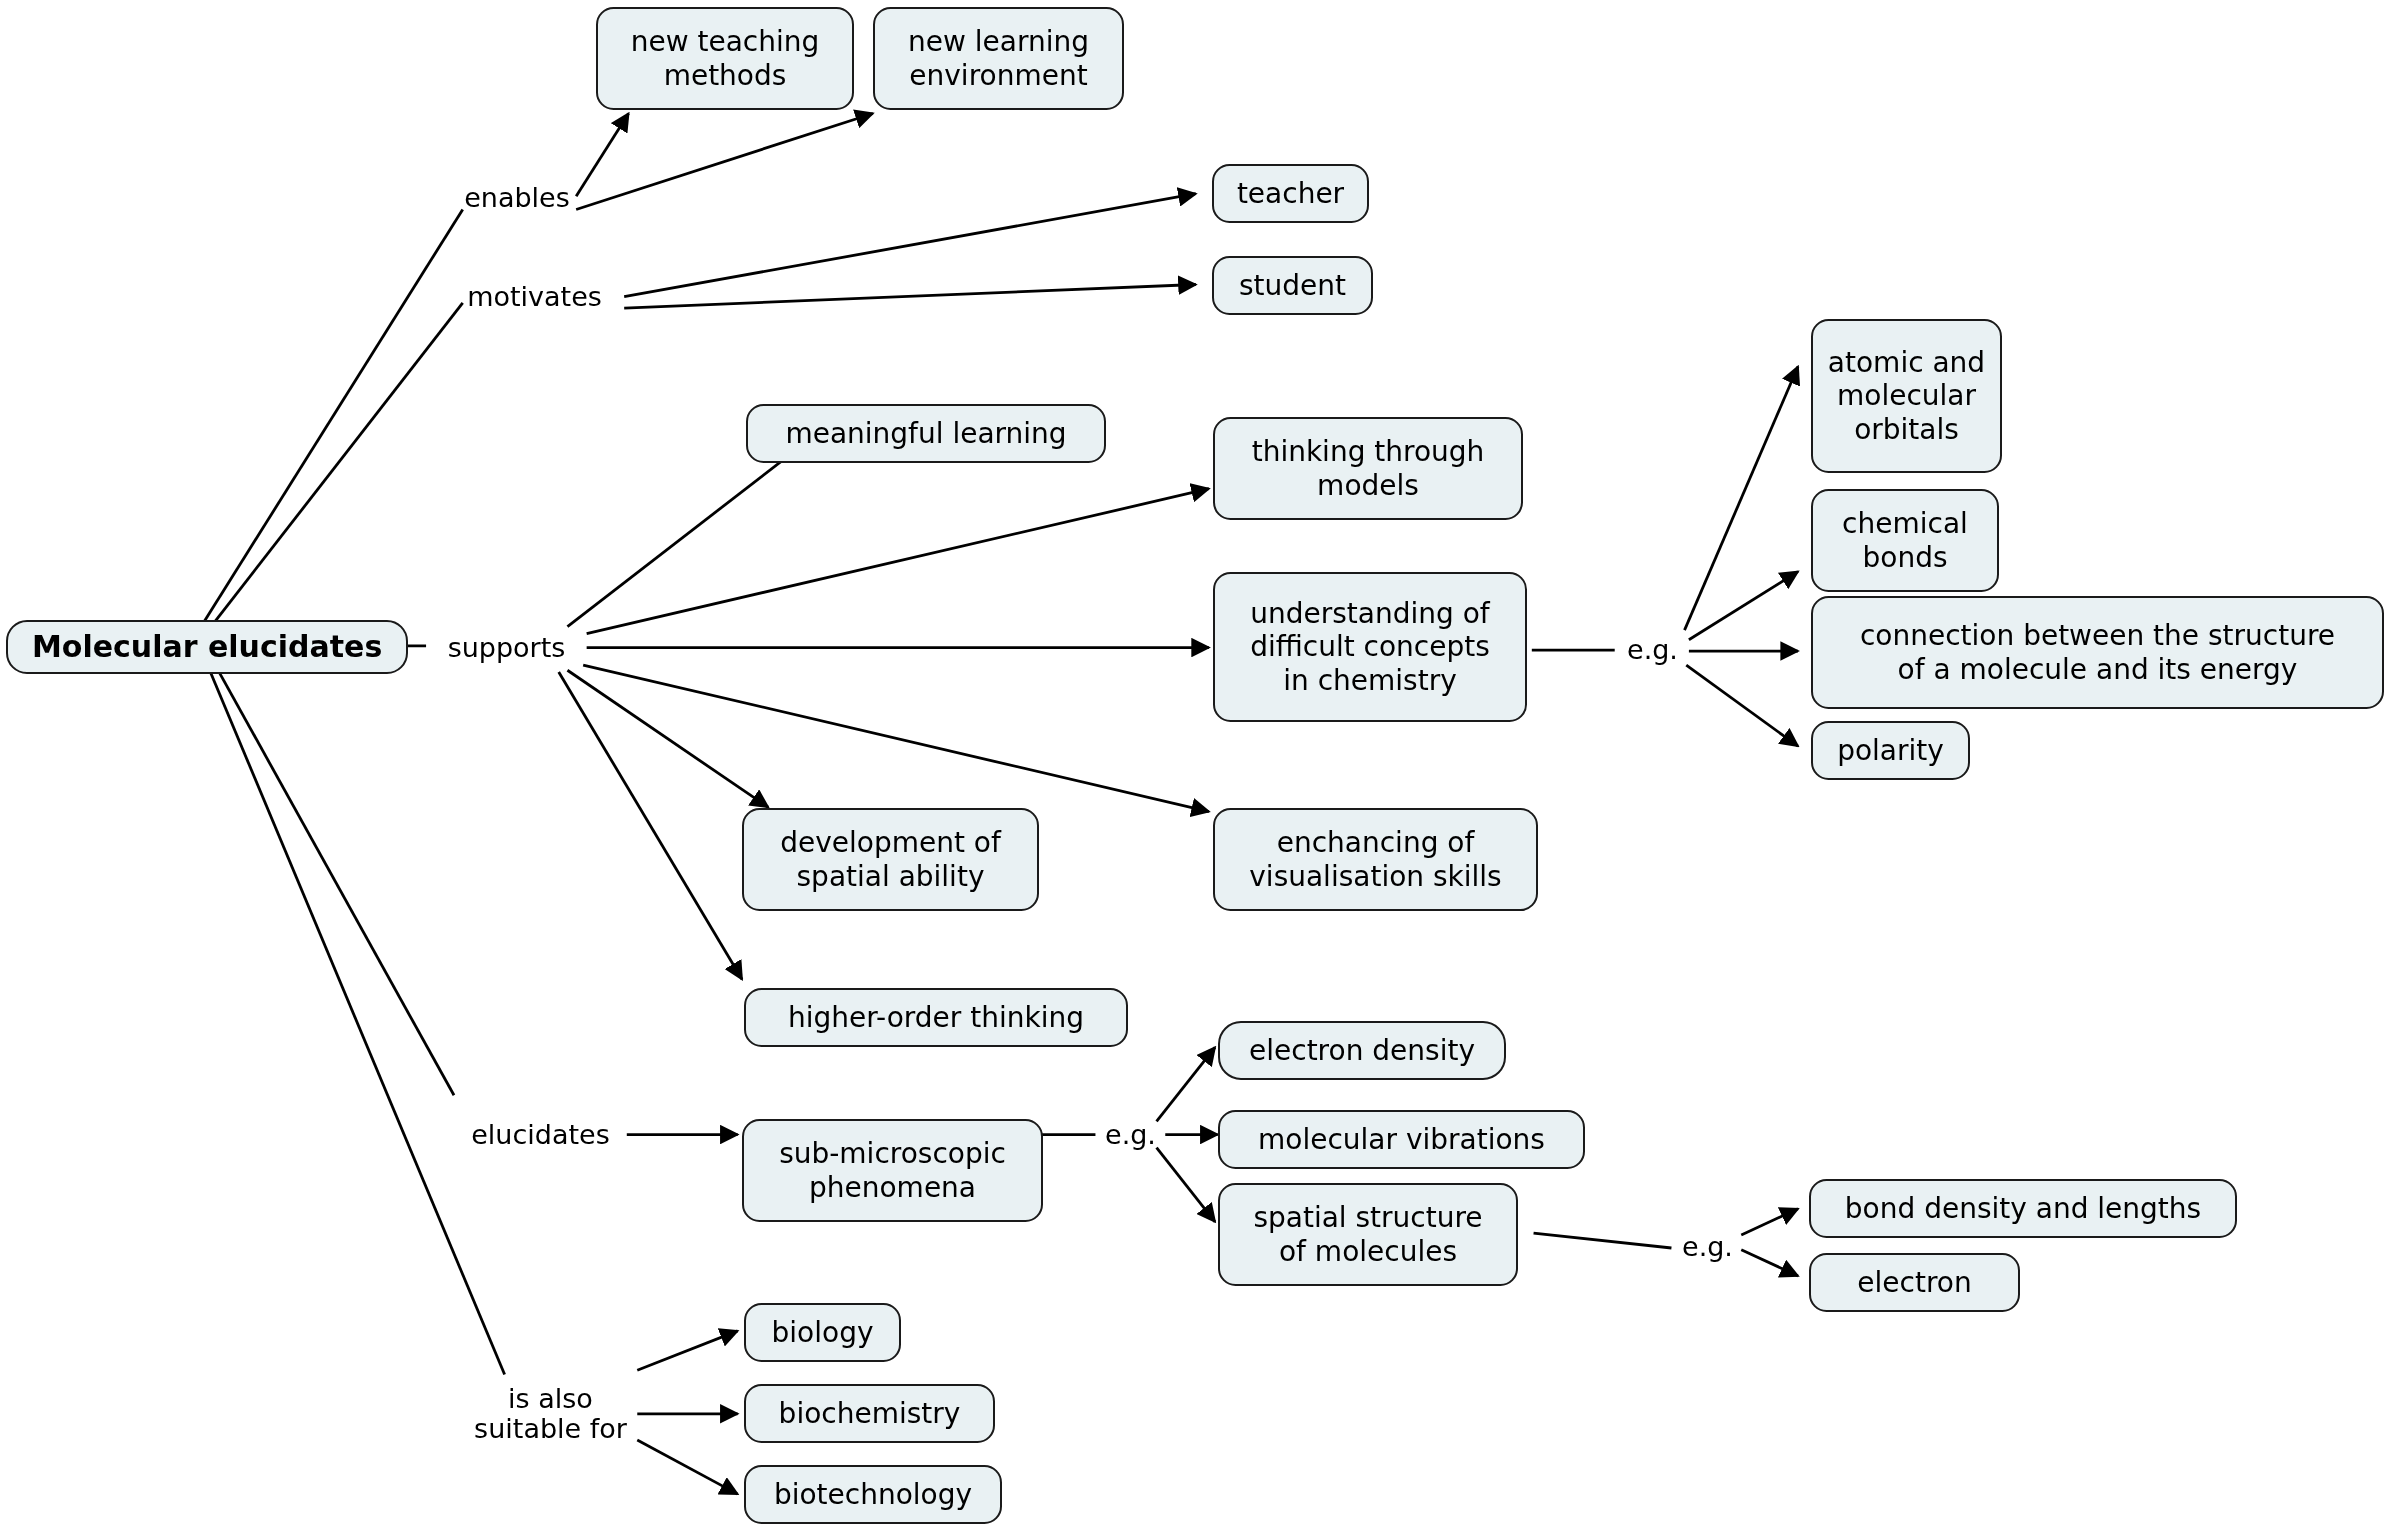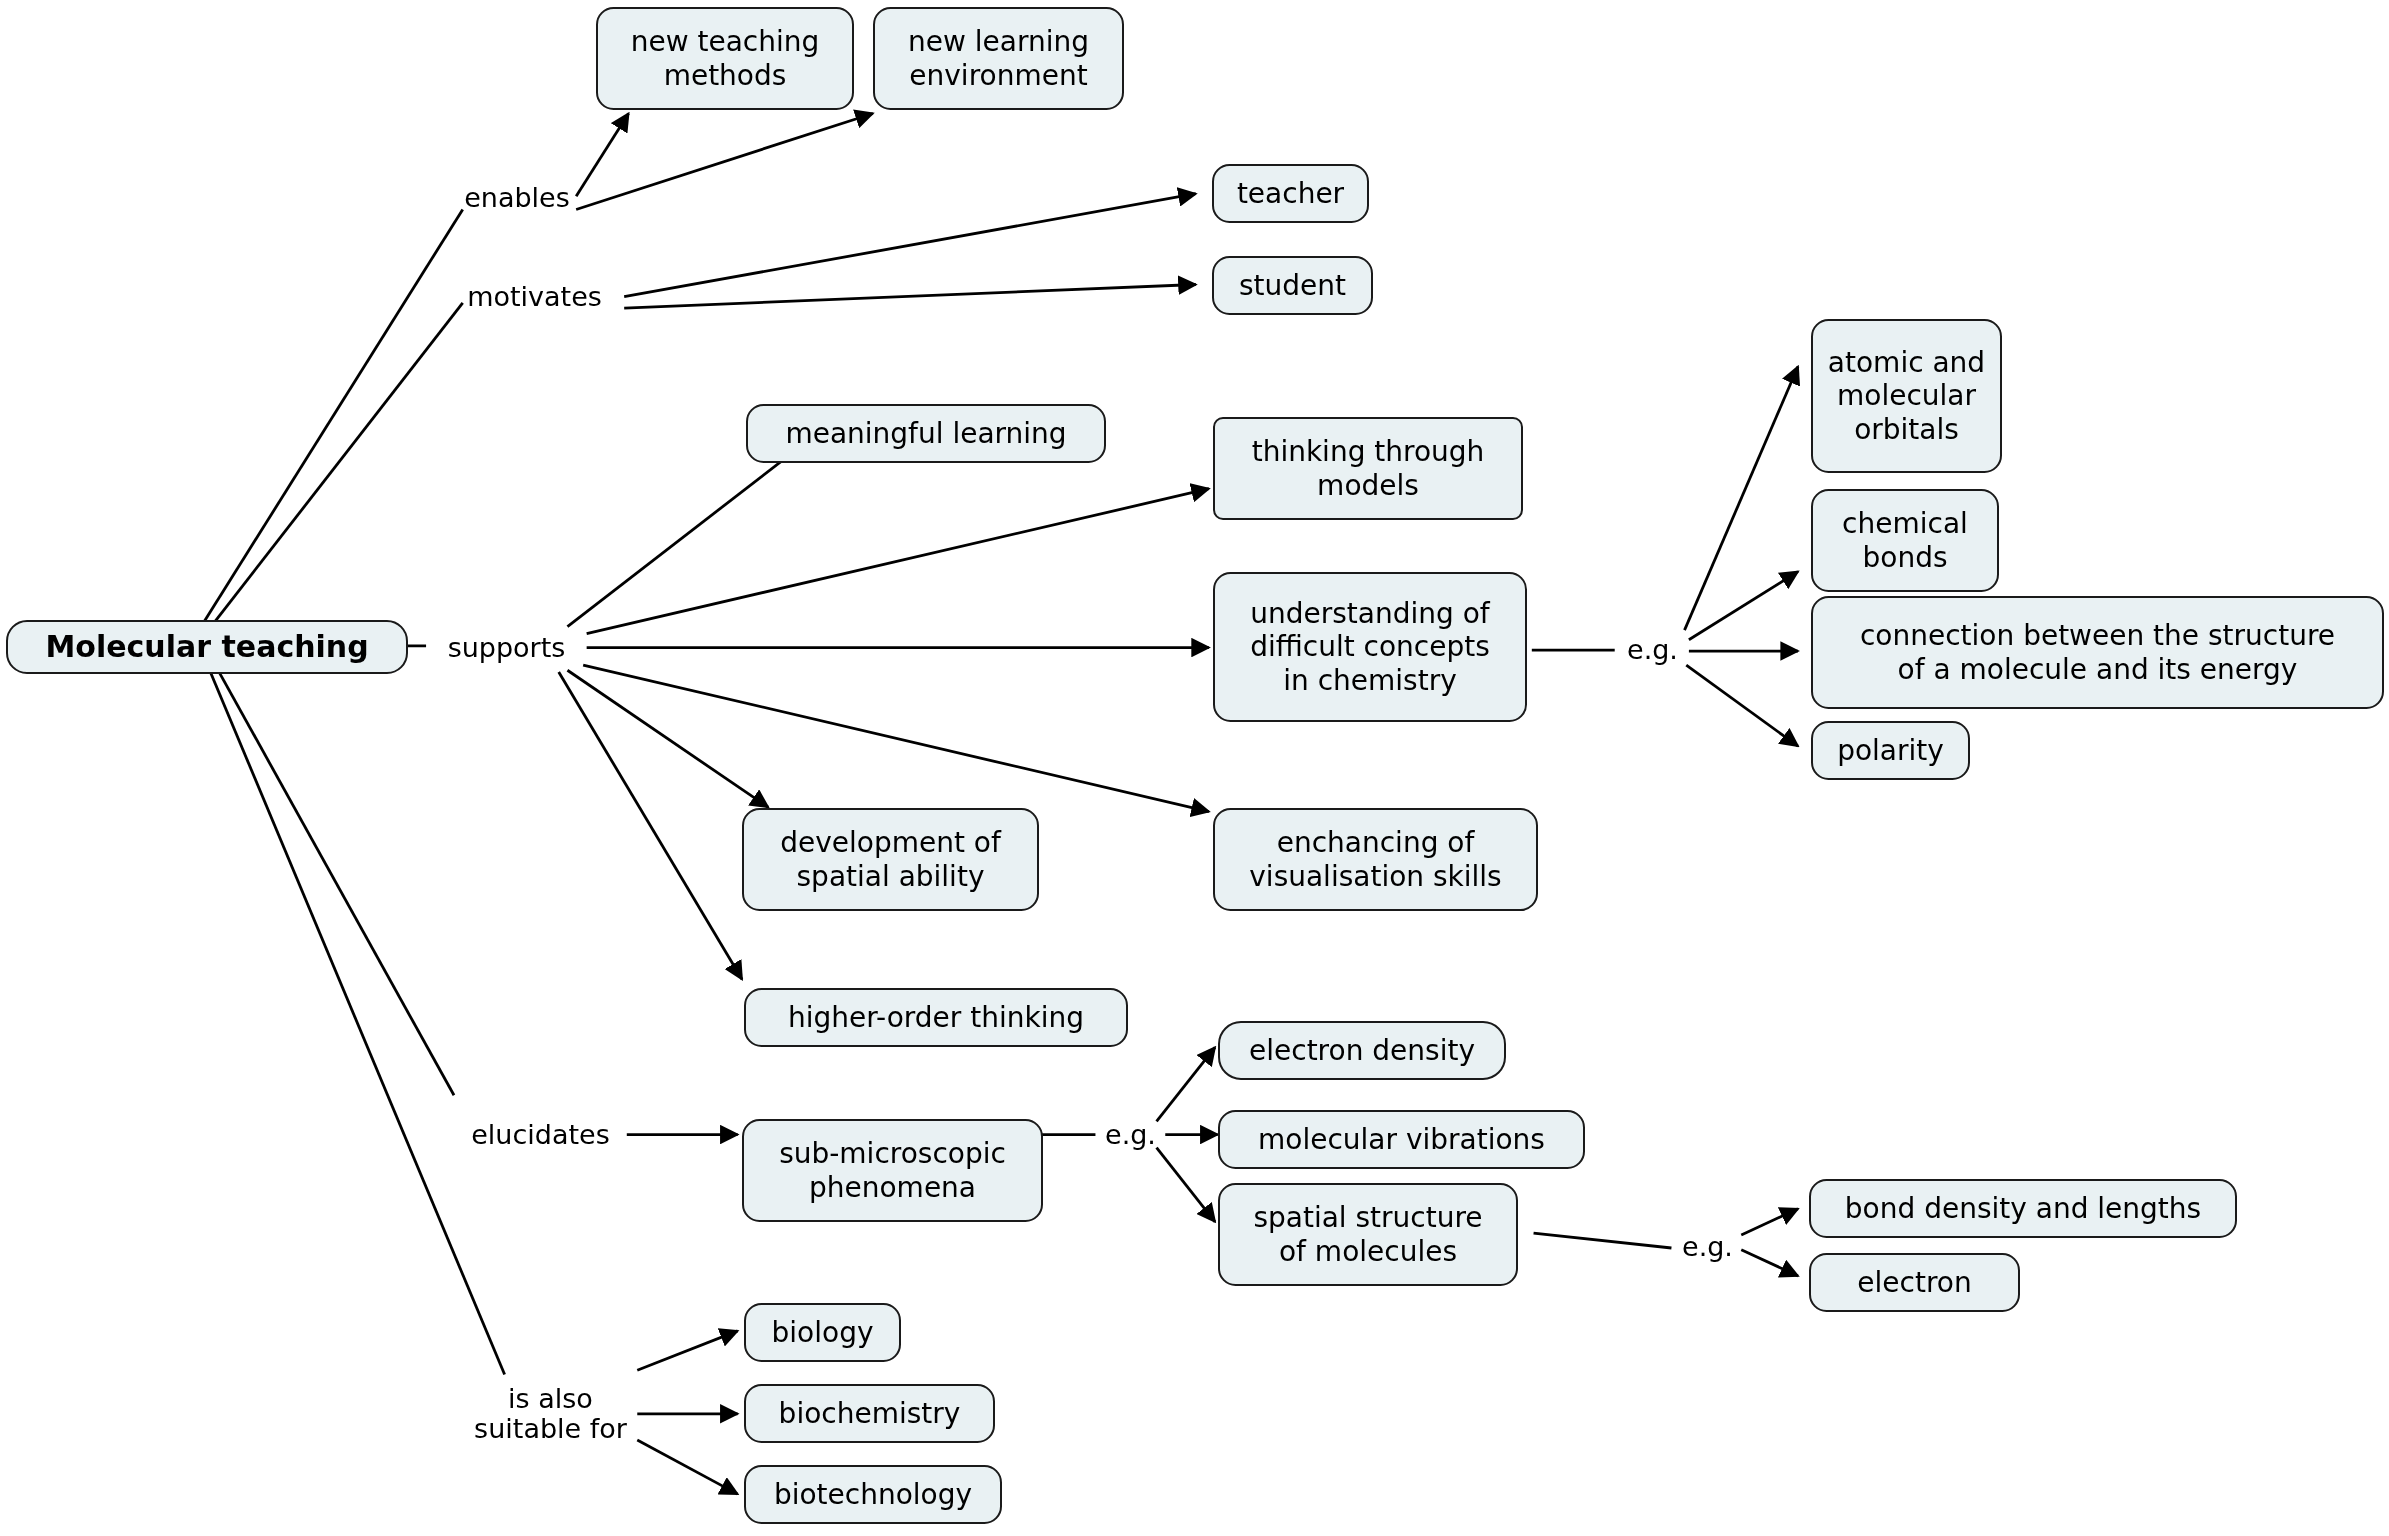--- a/index.html
+++ b/index.html
@@ -64,35 +64,35 @@
       <path d="M 1325 1285 L 1392 1200"></path>
       <path d="M 1335 1300 L 1395 1300"></path>
       <path d="M 1325 1315 L 1392 1400"></path>
 
       <path d="M 1757 1413 L 1915 1430" marker-end="none"></path>
       <path d="M 1995 1415 L 2060 1385"></path>
       <path d="M 1995 1432 L 2060 1462"></path>
     </g>
   </svg>
 
-  <div class="node root" style="left:6.1px;top:620px;width:402px;height:54px;">Molecular teaching</div>
+  <div class="node root" style="left:6.1px;top:620px;width:402px;height:54px;">Molecular elucidates</div>
 
   <div class="node" style="left:596px;top:7px;width:258px;height:103px;">new teaching
 methods</div>
 
   <div class="node" style="left:873px;top:7px;width:251px;height:103px;">new learning
 environment</div>
 
   <div class="node" style="left:1212px;top:164px;width:157px;height:59px;">teacher</div>
 
   <div class="node" style="left:1212px;top:256px;width:161px;height:59px;">student</div>
 
   <div class="node" style="left:746px;top:404px;width:360px;height:59px;">meaningful learning</div>
 
-  <div class="node" style="left:1213px;top:417px;width:310px;height:103px;border-radius:10px;">thinking through
+  <div class="node" style="left:1213px;top:417px;width:310px;height:103px;">thinking through
 models</div>
 
   <div class="node" style="left:1213px;top:572px;width:314px;height:150px;">understanding of
 difficult concepts
 in chemistry</div>
 
   <div class="node" style="left:1213px;top:808px;width:325px;height:103px;">enchancing of
 visualisation skills</div>
 
   <div class="node" style="left:742px;top:808px;width:297px;height:103px;">development of

